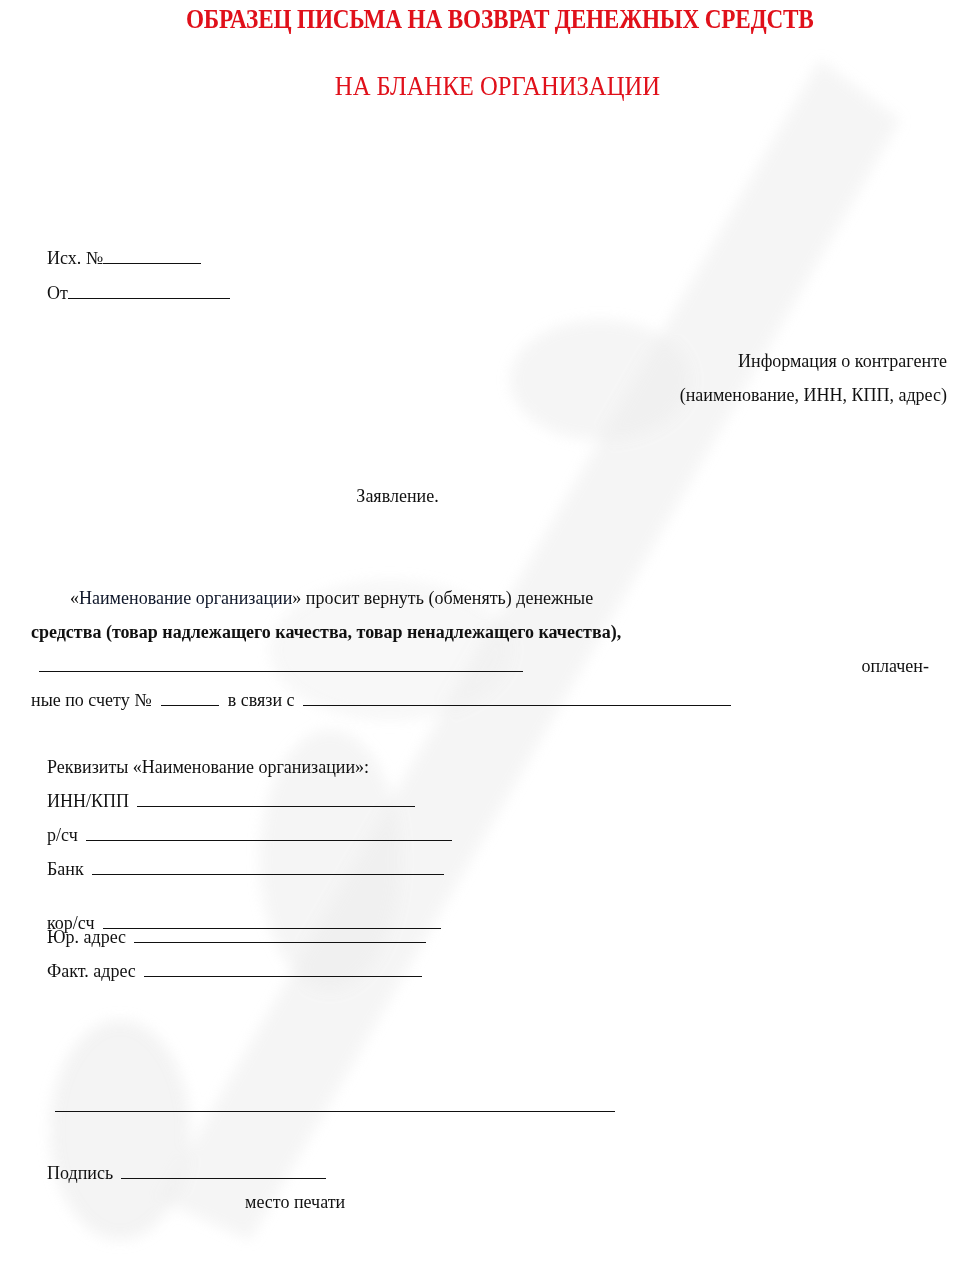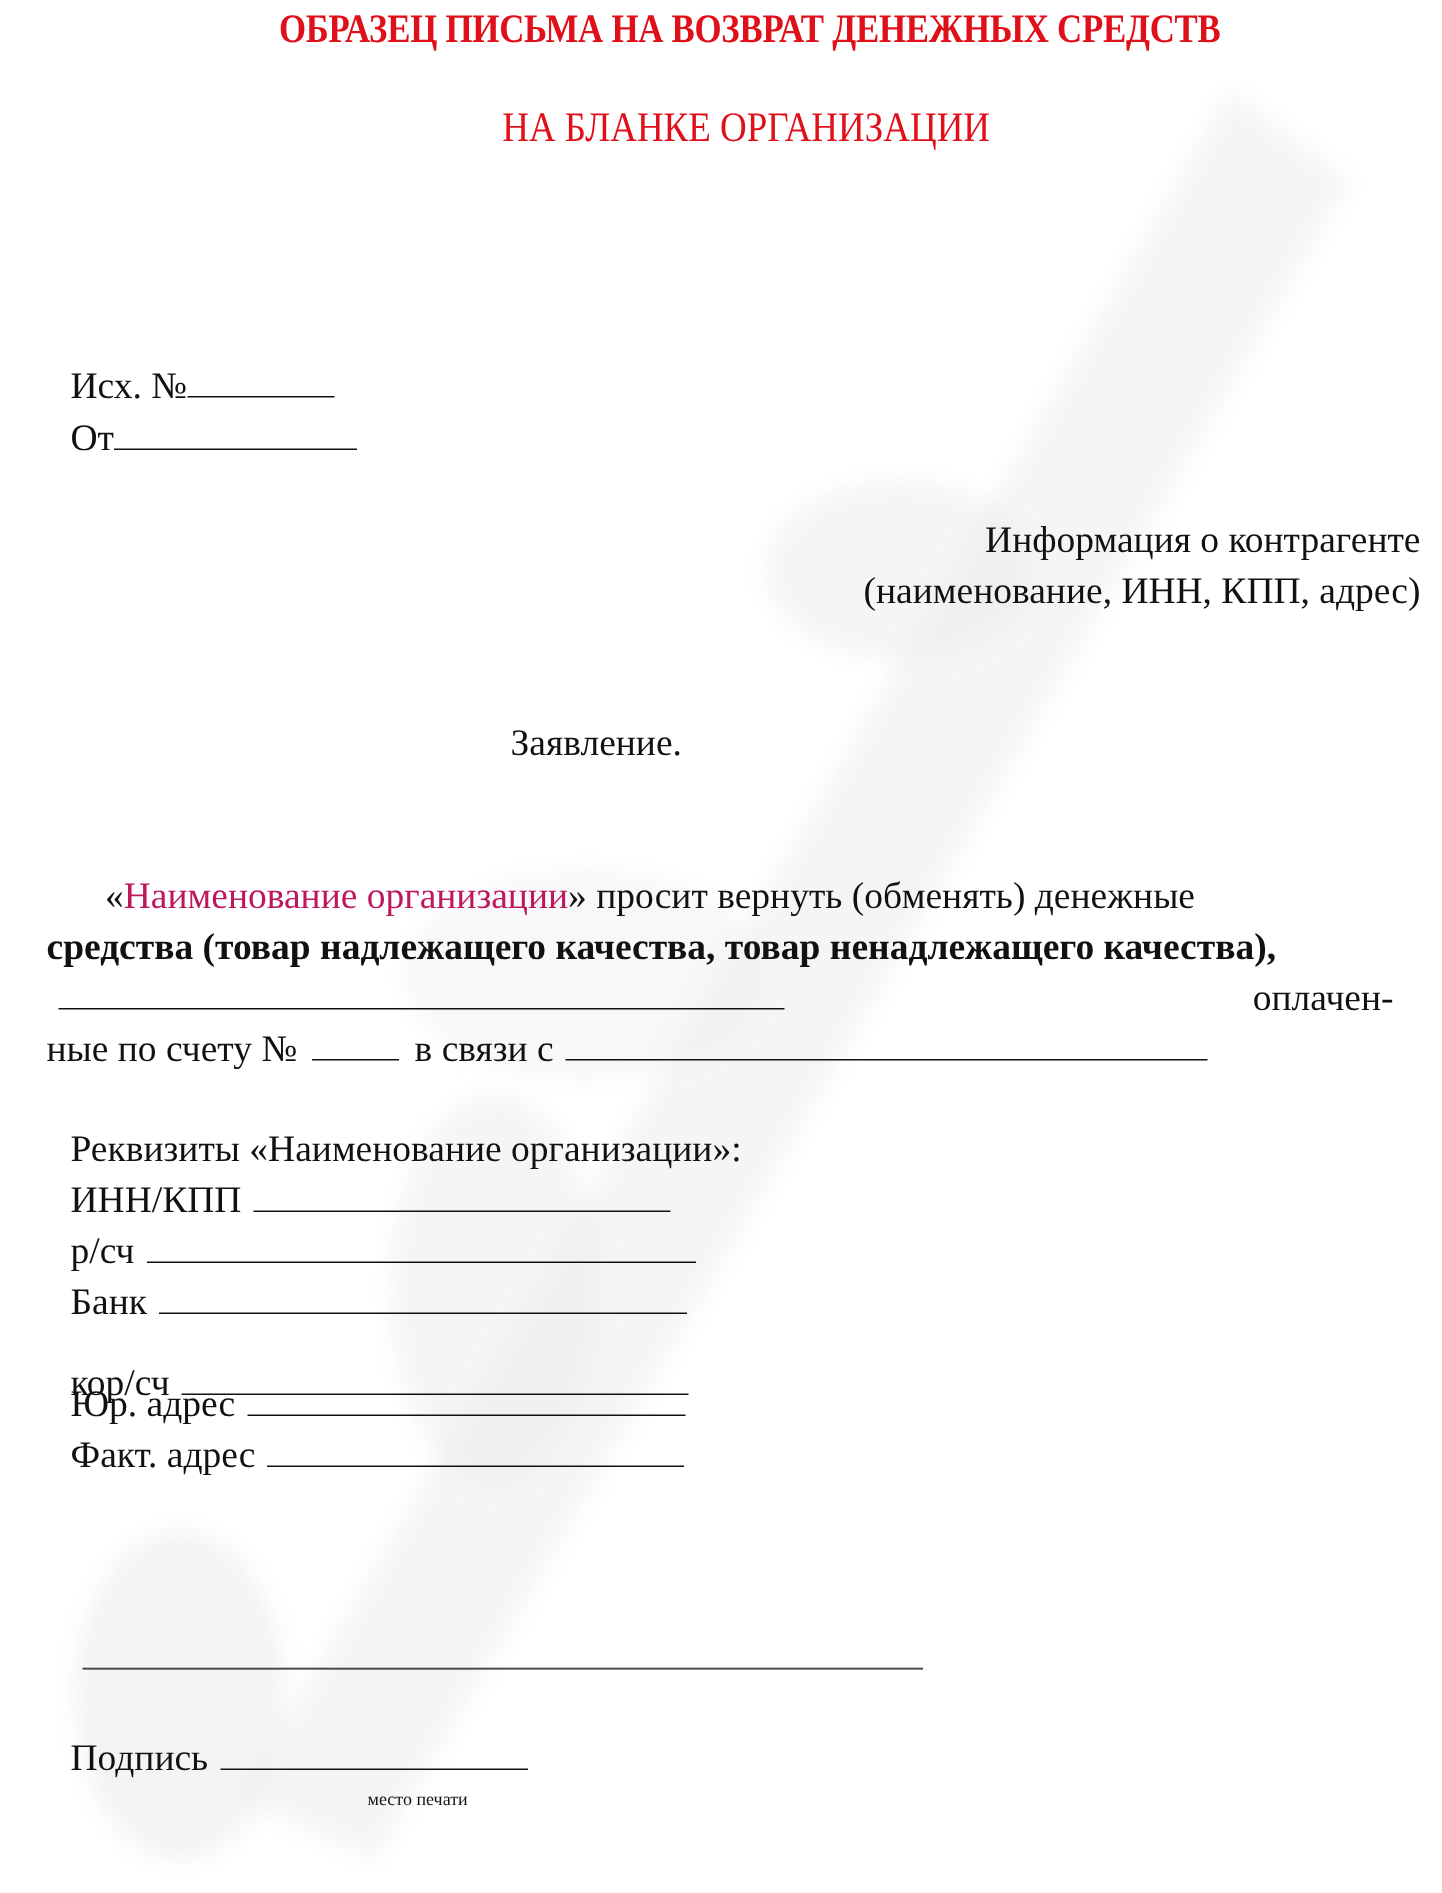--- a/index.html
+++ b/index.html
@@ -13,23 +13,23 @@
     .abs { position: absolute; white-space: nowrap; }
     .title1 {
       top: 4px; left: 0; width: 961px; text-align: center; padding-left: 34px; box-sizing: border-box;
       color: #e0101a; font-weight: bold; font-size: 27px; letter-spacing: -0.2px;
       transform: scaleX(0.86); transform-origin: 514px 0;
     }
     .title2 {
       top: 70px; left: 0; width: 961px; text-align: center; padding-left: 34px; box-sizing: border-box;
       color: #e0101a; font-size: 28px; transform: scaleX(0.88); transform-origin: 497px 0;
     }
-    .t { font-size: 25px; line-height: 34px; }
+    .t { font-size: 18px; line-height: 34px; }
     .line { display: inline-block; border-bottom: 1.6px solid #111; height: 22px; vertical-align: baseline; margin-left: 4px; }
-    .red { color: #be185d; }
+    .red { color: #0f172a; }
     .right { right: 14px; }
   </style>
 </head>
 <body>
 
 <svg class="watermark" viewBox="0 0 961 1262">
   <defs>
     <filter id="blur">
         <feGaussianBlur stdDeviation="7"></feGaussianBlur>
       </filter>
@@ -89,13 +89,13 @@
 <div class="abs t" style="top:954px; left:47px;">
   <span>Факт. адрес</span><span class="line" style="width:278px; margin-left:8px;"></span>
 </div>
 
 <div class="abs t" style="top:1089px; left:47px;">
   <span class="line" style="width:560px; margin-left:8px;"></span>
 </div>
 <div class="abs t" style="top:1156px; left:47px;">
   <span>Подпись</span><span class="line" style="width:205px; margin-left:8px;"></span>
 </div>
-<div class="abs" style="top:1192px; left:245px; font-size:12px;">место печати</div>
+<div class="abs" style="top:1192px; left:245px; font-size:18px;">место печати</div>
 
 </body></html>

